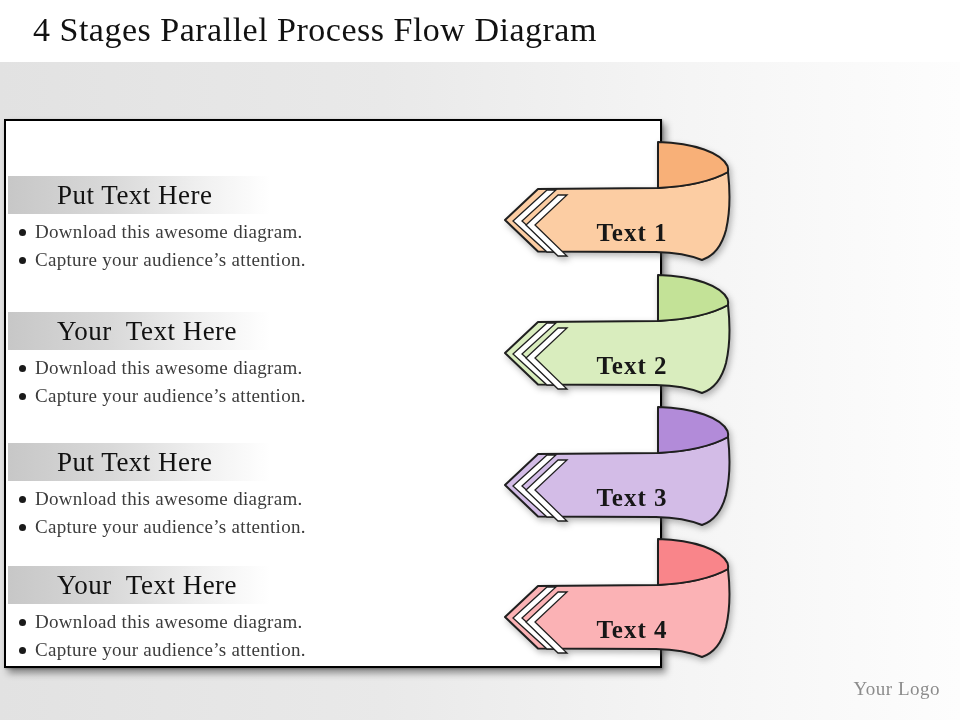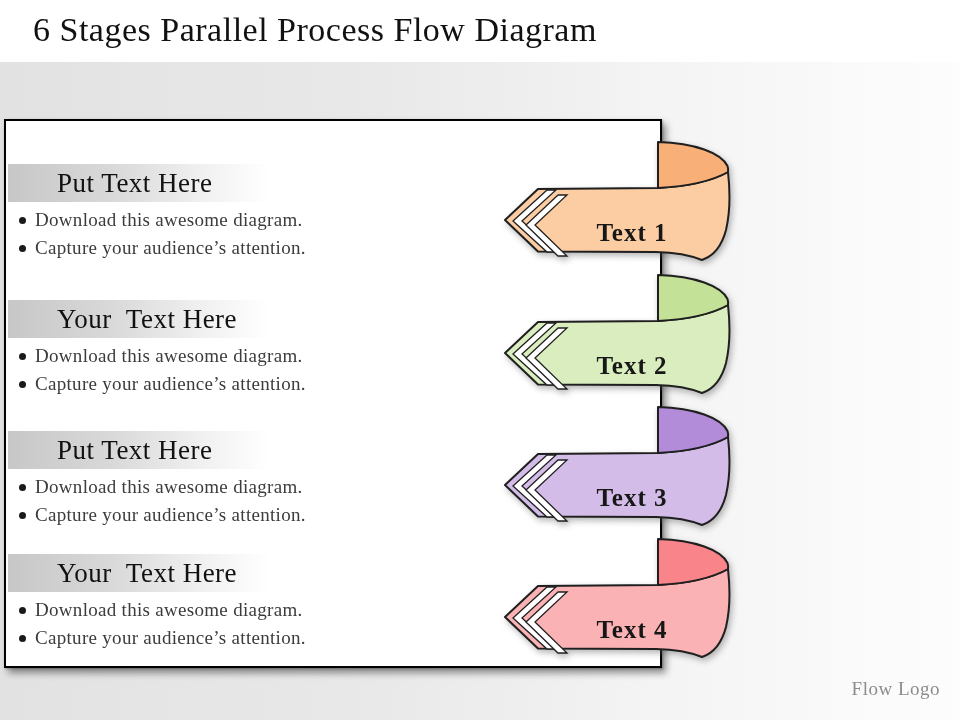--- a/index.html
+++ b/index.html
@@ -26,21 +26,21 @@
     z-index:1;
   }
   .section{position:absolute;left:0;width:100%;}
   .heading-bar{
     position:relative;left:2px;width:262px;height:38px;
     background:linear-gradient(to right,#c7c7c7 0%,#d9d9d9 40%,#efefef 72%,rgba(255,255,255,0) 100%);
   }
   .heading{
     display:block;padding-left:49px;line-height:38px;
     font-family:cursive;font-size:27px;color:#111111;
-    white-space:pre;letter-spacing:.5px;
+    white-space:pre;letter-spacing:.5px;margin-top:12px;
   }
   .bullets{margin:4px 0 0 0;padding:0;list-style:none;}
   .bullets li{
     position:relative;padding-left:29px;line-height:28px;
     font-family:cursive;font-size:19px;color:#3c3c3c;letter-spacing:.3px;
     white-space:nowrap;
   }
   .bullet-dot{
     position:absolute;left:13px;top:11px;width:7px;height:7px;border-radius:50%;
     background:#1a1a1a;
@@ -58,21 +58,21 @@
   .logo-text{
     position:absolute;top:678px;right:20px;
     font-family:cursive;font-size:19px;color:#8c8c8c;letter-spacing:.5px;
   }
 </style>
 </head>
 <body>
 
 <div class="bg-band"></div>
 
-<div class="slide-title">6 Stages Parallel Process Flow Diagram</div>
+<div class="slide-title">4 Stages Parallel Process Flow Diagram</div>
 
 <div class="panel">
 
   <div class="section" style="top:43px">
     <div class="heading-bar">
       <span class="heading">Put Text Here</span>
     </div>
     <ul class="bullets">
       <li><span class="bullet-dot"></span><span>Download this awesome diagram.</span></li>
       <li><span class="bullet-dot"></span><span>Capture your audience’s attention.</span></li>
@@ -136,13 +136,13 @@
 </svg>
 
 <svg class="ribbon" style="top:532px" viewBox="0 0 255 135">
   <path class="band" d="M15,85 L48,54 L168,53 C196,51.5 222,46 238,37 C240,55 240,78 236,95 C232,110 224,121 212,125 C201,120.5 186,117.5 166,117 L48,116.5 Z" fill="#fbb2b5"></path>
   <path class="roll" d="M168,7 C205,8 231,18 237.5,31 C238.2,33 238.3,35 238,37 C222,46 196,51.5 168,53 Z" fill="#f9858a"></path>
   <path class="chev" d="M57,55 L23,86 L57,117 L66,117 L32,86 L66,55 Z"></path>
   <path class="chev" d="M68,60 L36,90 L68,121 L77,121 L45,90 L77,60 Z"></path>
   <text x="142" y="106">Text 4</text>
 </svg>
 
-<div class="logo-text">Flow Logo</div>
+<div class="logo-text">Your Logo</div>
 
 </body></html>

